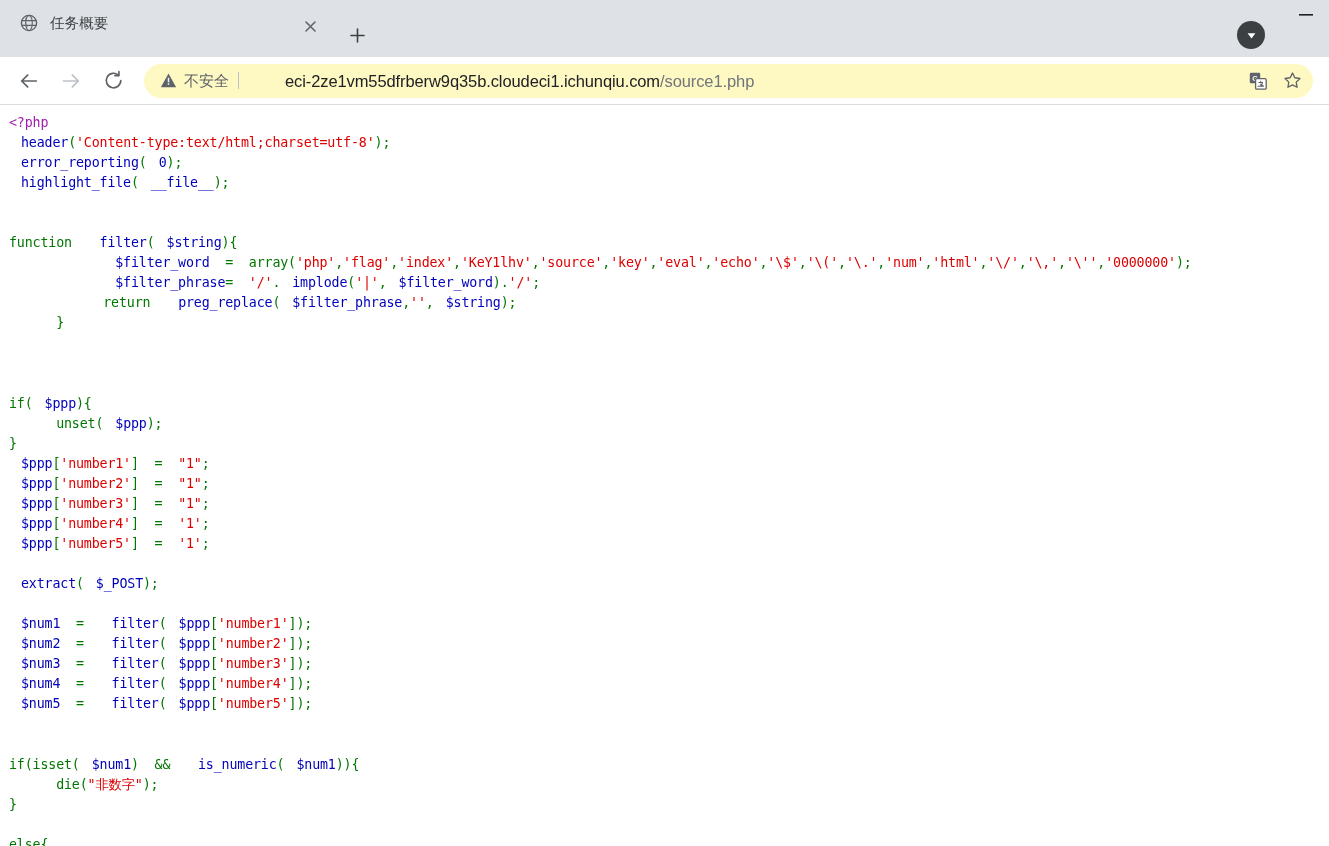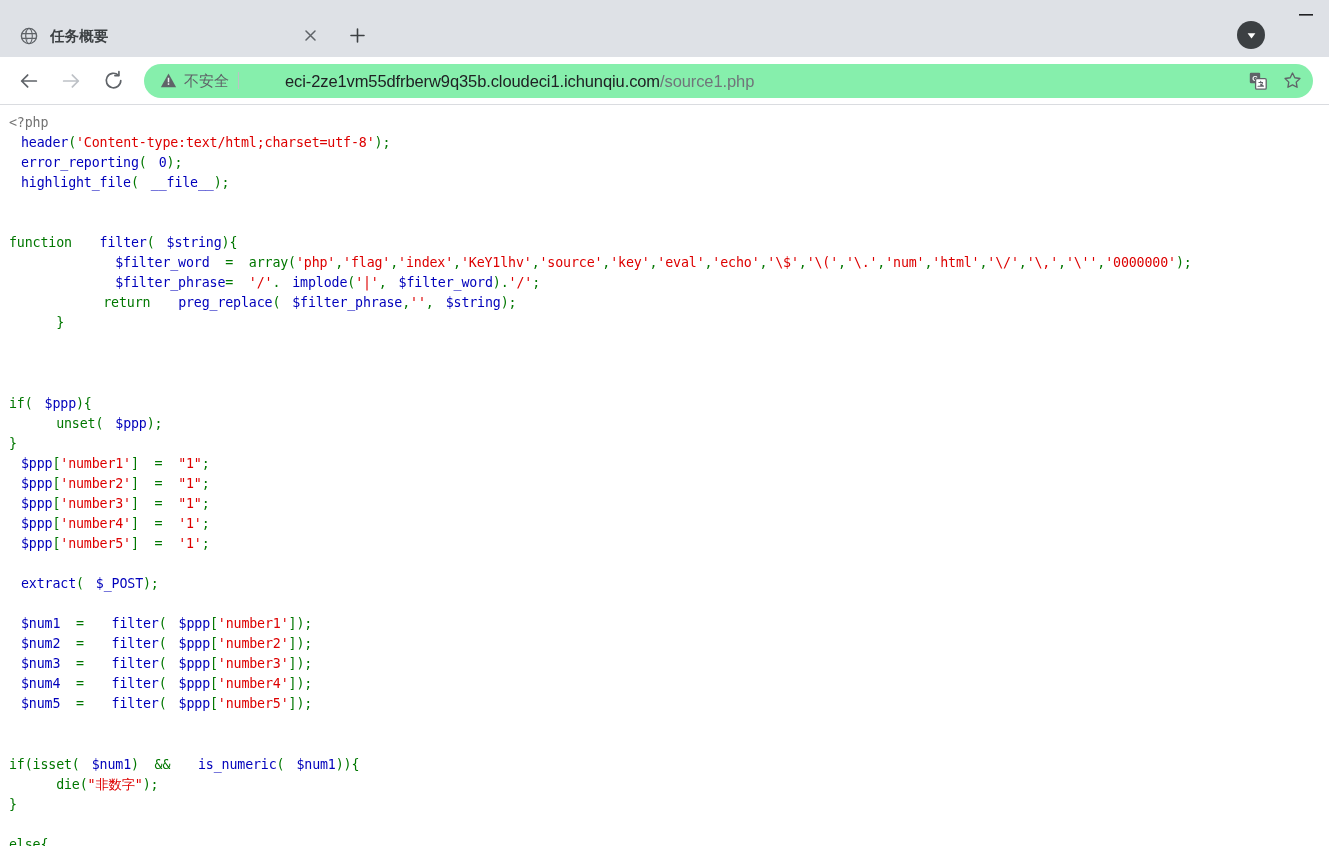--- a/index.html
+++ b/index.html
@@ -29,28 +29,27 @@
     background: #dee1e6;
     display: flex;
     align-items: flex-end;
     position: relative;
     flex: none;
   }
 
   .tab {
     height: 43px;
     display: flex;
-    align-items: center;
+    align-items: flex-start;
     padding: 0 8px 0 20px;
     box-sizing: border-box;
     position: relative;
     font-size: 14.5px;
     color: #3c4043;
     border-radius: 9px 9px 0 0;
-    font-weight: bold;
   }
   .tab.inactive {
     width: 330px;
     background: transparent;
   }
   .tab.active {
     width: 285px;
     background: #ffffff;
     color: #202124;
   }
@@ -141,21 +140,21 @@
     align-items: center;
     justify-content: center;
     border-radius: 50%;
     flex: none;
     margin: 0 4px;
   }
 
   .omnibox {
     flex: 1;
     height: 34px;
-    background: #86efac;
+    background: #fef9c3;
     border-radius: 17px;
     display: flex;
     align-items: center;
     margin: 0 8px 0 10px;
     padding: 0 6px 0 16px;
     box-sizing: border-box;
     min-width: 0;
   }
   .omni-warn-icon { flex: none; display: flex; align-items: center; }
   .omni-warn-text {
@@ -209,21 +208,21 @@
     font-family: "DejaVu Sans Mono", "Liberation Mono", monospace;
     font-size: 13.3px;
     line-height: 20.05px;
     white-space: pre;
     color: #0000BB;
     letter-spacing: -0.15px;
   }
   pre.php .kw   { color: #007700; }  
   pre.php .str  { color: #DD0000; margin-top: 14px; }  
   pre.php .var  { color: #0000BB; margin-left: 12px; }  
-  pre.php .tag  { color: #737373; }
+  pre.php .tag  { color: #a21caf; }
 </style>
 </head>
 <body>
 
 <div class="browser">
 
   <div class="tabstrip">
 
     <div class="tab inactive">
       <span class="tab-favicon">

